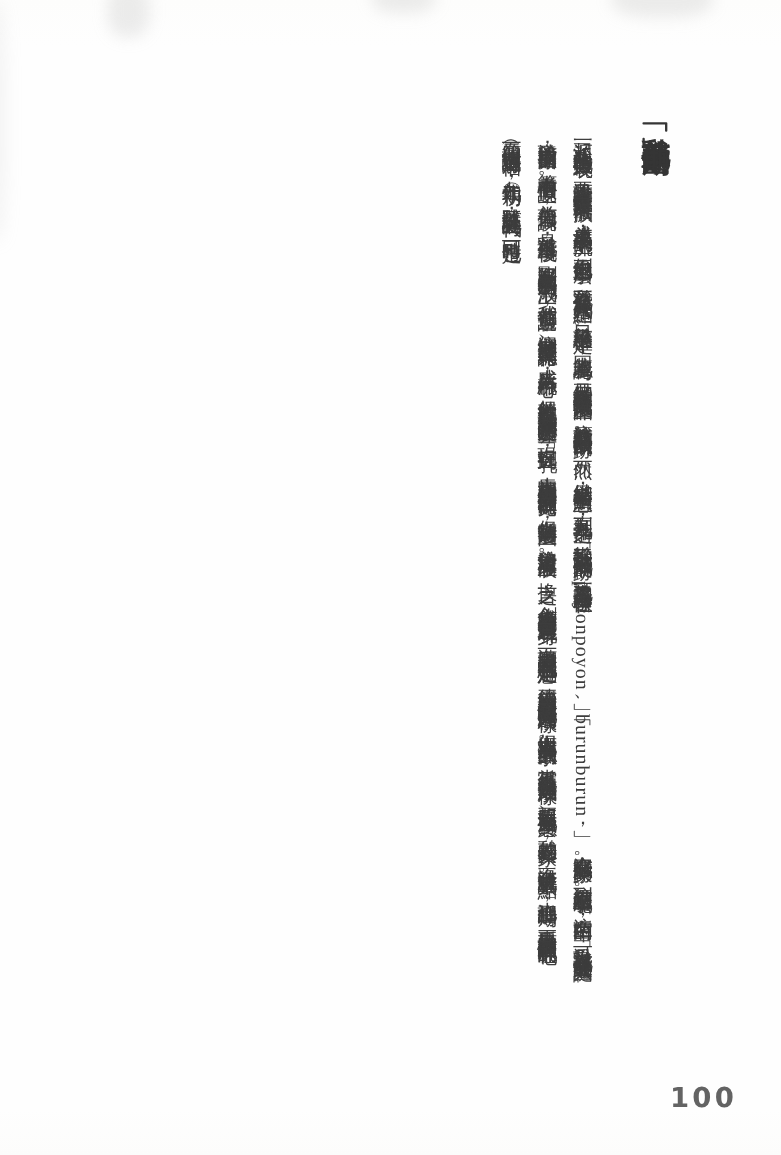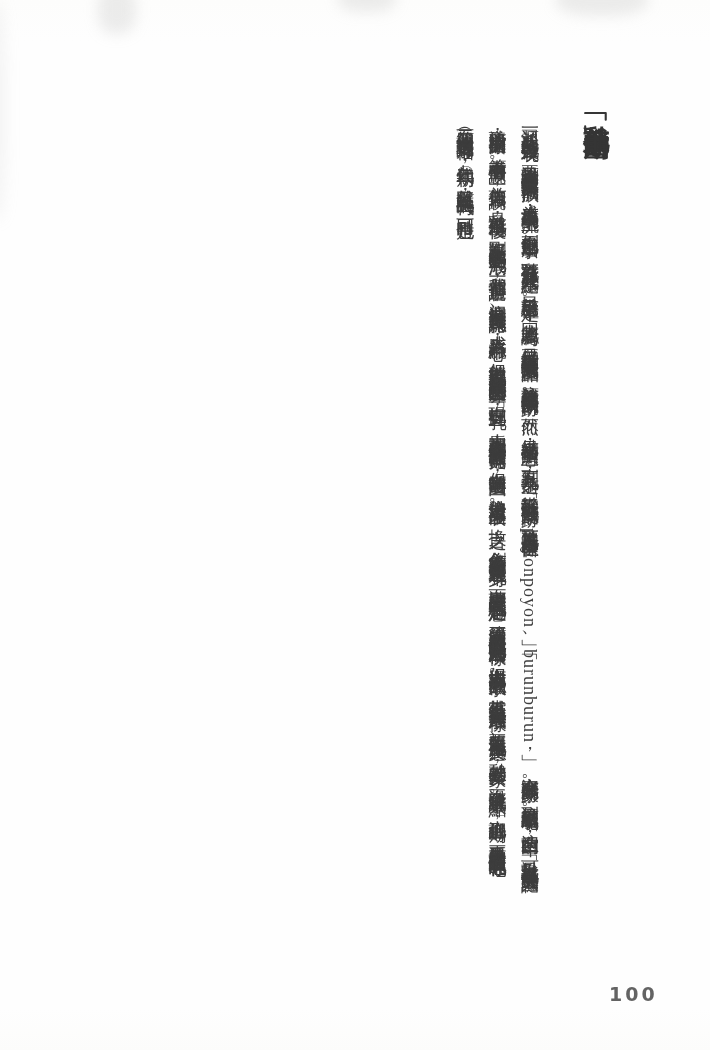--- a/index.html
+++ b/index.html
@@ -61,21 +61,21 @@
     letter-spacing: 1px;   
     text-indent: 19px;     
     color: #3d3d3d;
   }
   .page-number {
     position: absolute;
     left: 609px;
     top: 983px;
     font-family: "DejaVu Sans", sans-serif;
     font-weight: bold;
-    font-size: 19px;
+    font-size: 25px;
     letter-spacing: 3px;
     color: #636363;
   }
 </style>
 </head>
 <body>
 
 <div class="page">
 
   <div class="smudge s1"></div>

